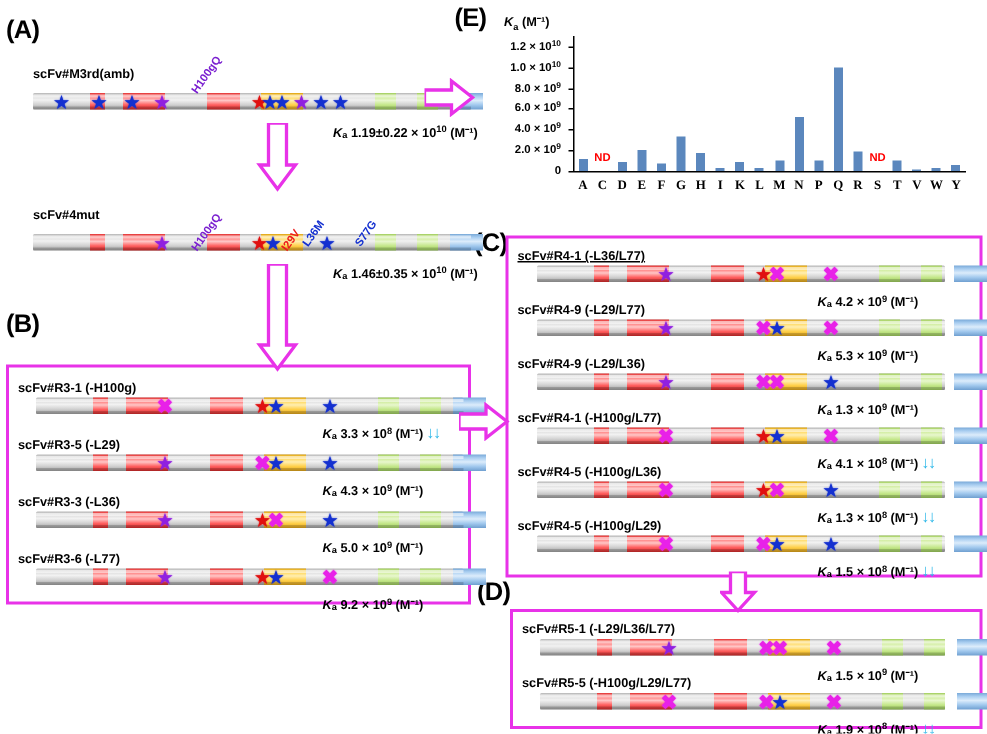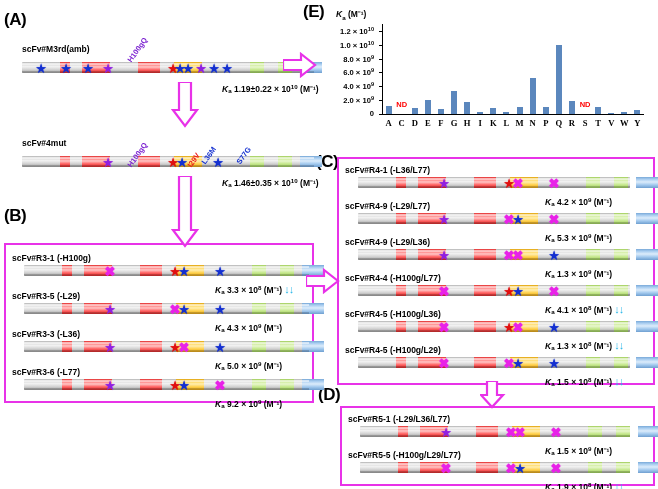--- a/index.html
+++ b/index.html
@@ -199,21 +199,21 @@
         <span class="mark star-red" style="left:151px;">★</span>
         <span class="mark star-blue" style="left:160px;">★</span>
         <span class="mark cross" style="left:196px;">✖</span>
       </div>
     </div>
     <div class="abs" style="left:215px;top:393px;"><span class="ka"><i>K</i><sub>a</sub> 9.2 × 10<sup>9</sup> (M⁻¹)</span></div>
   </div>
 
 <div class="abs box" style="left:337px;top:157px;width:318px;height:228px;"></div>
 <div class="abs" id="panelC-root" style="left:0;top:0;">
-    <div class="abs constr-name" style="left:345px;top:165px;">scFv#R4-1 (-L36/L77)</div>
+    <div class="abs constr-name" style="left:345px;top:165px;text-decoration:underline;">scFv#R4-1 (-L36/L77)</div>
     <div class="abs" style="left:358px;top:177px;width:272px;height:11px;">
       <div class="bar" style="left:0px;top:0px;width:272px;">
         <div class="track"></div>
         <div class="seg red" style="left:38px;width:10px;"></div>
         <div class="seg red" style="left:60px;width:28px;"></div>
         <div class="seg red" style="left:116px;width:22px;"></div>
         <div class="seg yellow" style="left:152px;width:28px;"></div>
         <div class="seg green" style="left:228px;width:14px;"></div>
         <div class="seg green" style="left:256px;width:14px;"></div>
         <div class="seg blue" style="left:278px;width:22px;"></div>
@@ -259,21 +259,21 @@
         <div class="seg blue" style="left:278px;width:22px;"></div>
         <div class="gloss"></div>
         <div class="shade"></div>
         <span class="mark star-purple" style="left:86px;">★</span>
         <span class="mark cross" style="left:151px;">✖</span>
         <span class="mark cross" style="left:160px;">✖</span>
         <span class="mark star-blue" style="left:196px;">★</span>
       </div>
     </div>
     <div class="abs" style="left:545px;top:263px;"><span class="ka"><i>K</i><sub>a</sub> 1.3 × 10<sup>9</sup> (M⁻¹)</span></div>
-    <div class="abs constr-name" style="left:345px;top:273px;">scFv#R4-4 (-H100g/L77)</div>
+    <div class="abs constr-name" style="left:345px;top:273px;">scFv#R4-1 (-H100g/L77)</div>
     <div class="abs" style="left:358px;top:285px;width:272px;height:11px;">
       <div class="bar" style="left:0px;top:0px;width:272px;">
         <div class="track"></div>
         <div class="seg red" style="left:38px;width:10px;"></div>
         <div class="seg red" style="left:60px;width:28px;"></div>
         <div class="seg red" style="left:116px;width:22px;"></div>
         <div class="seg yellow" style="left:152px;width:28px;"></div>
         <div class="seg green" style="left:228px;width:14px;"></div>
         <div class="seg green" style="left:256px;width:14px;"></div>
         <div class="seg blue" style="left:278px;width:22px;"></div>

